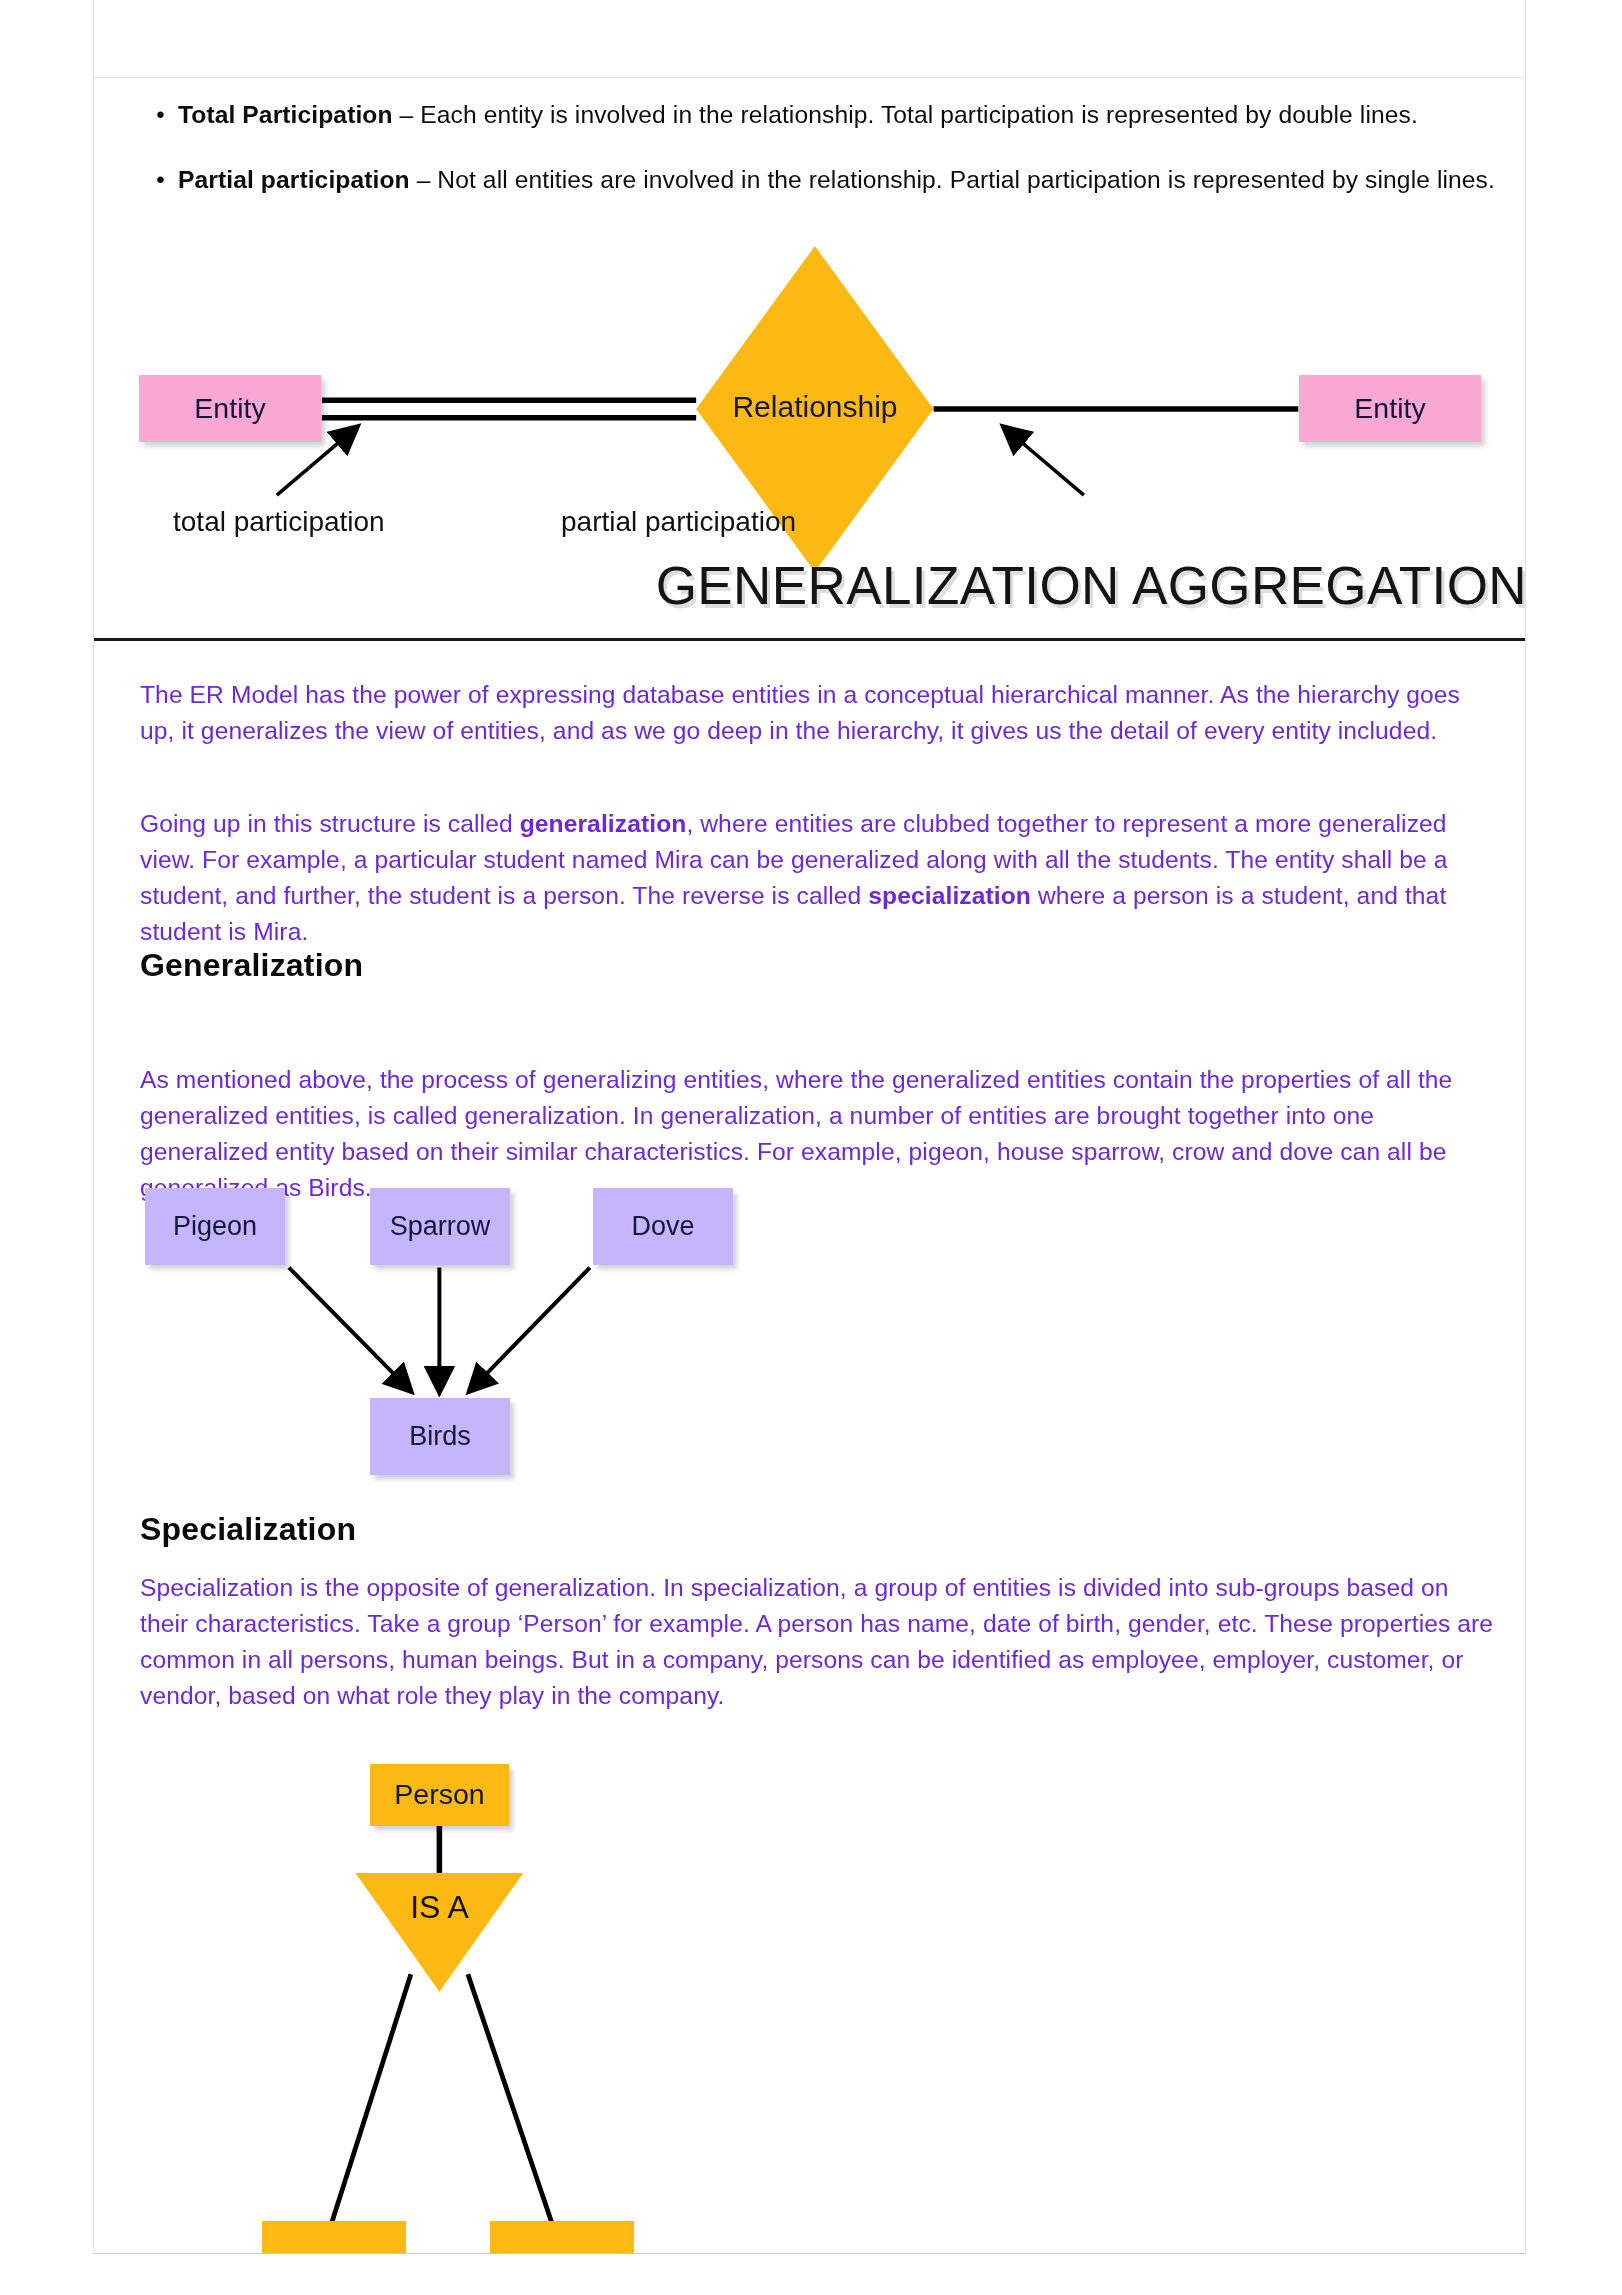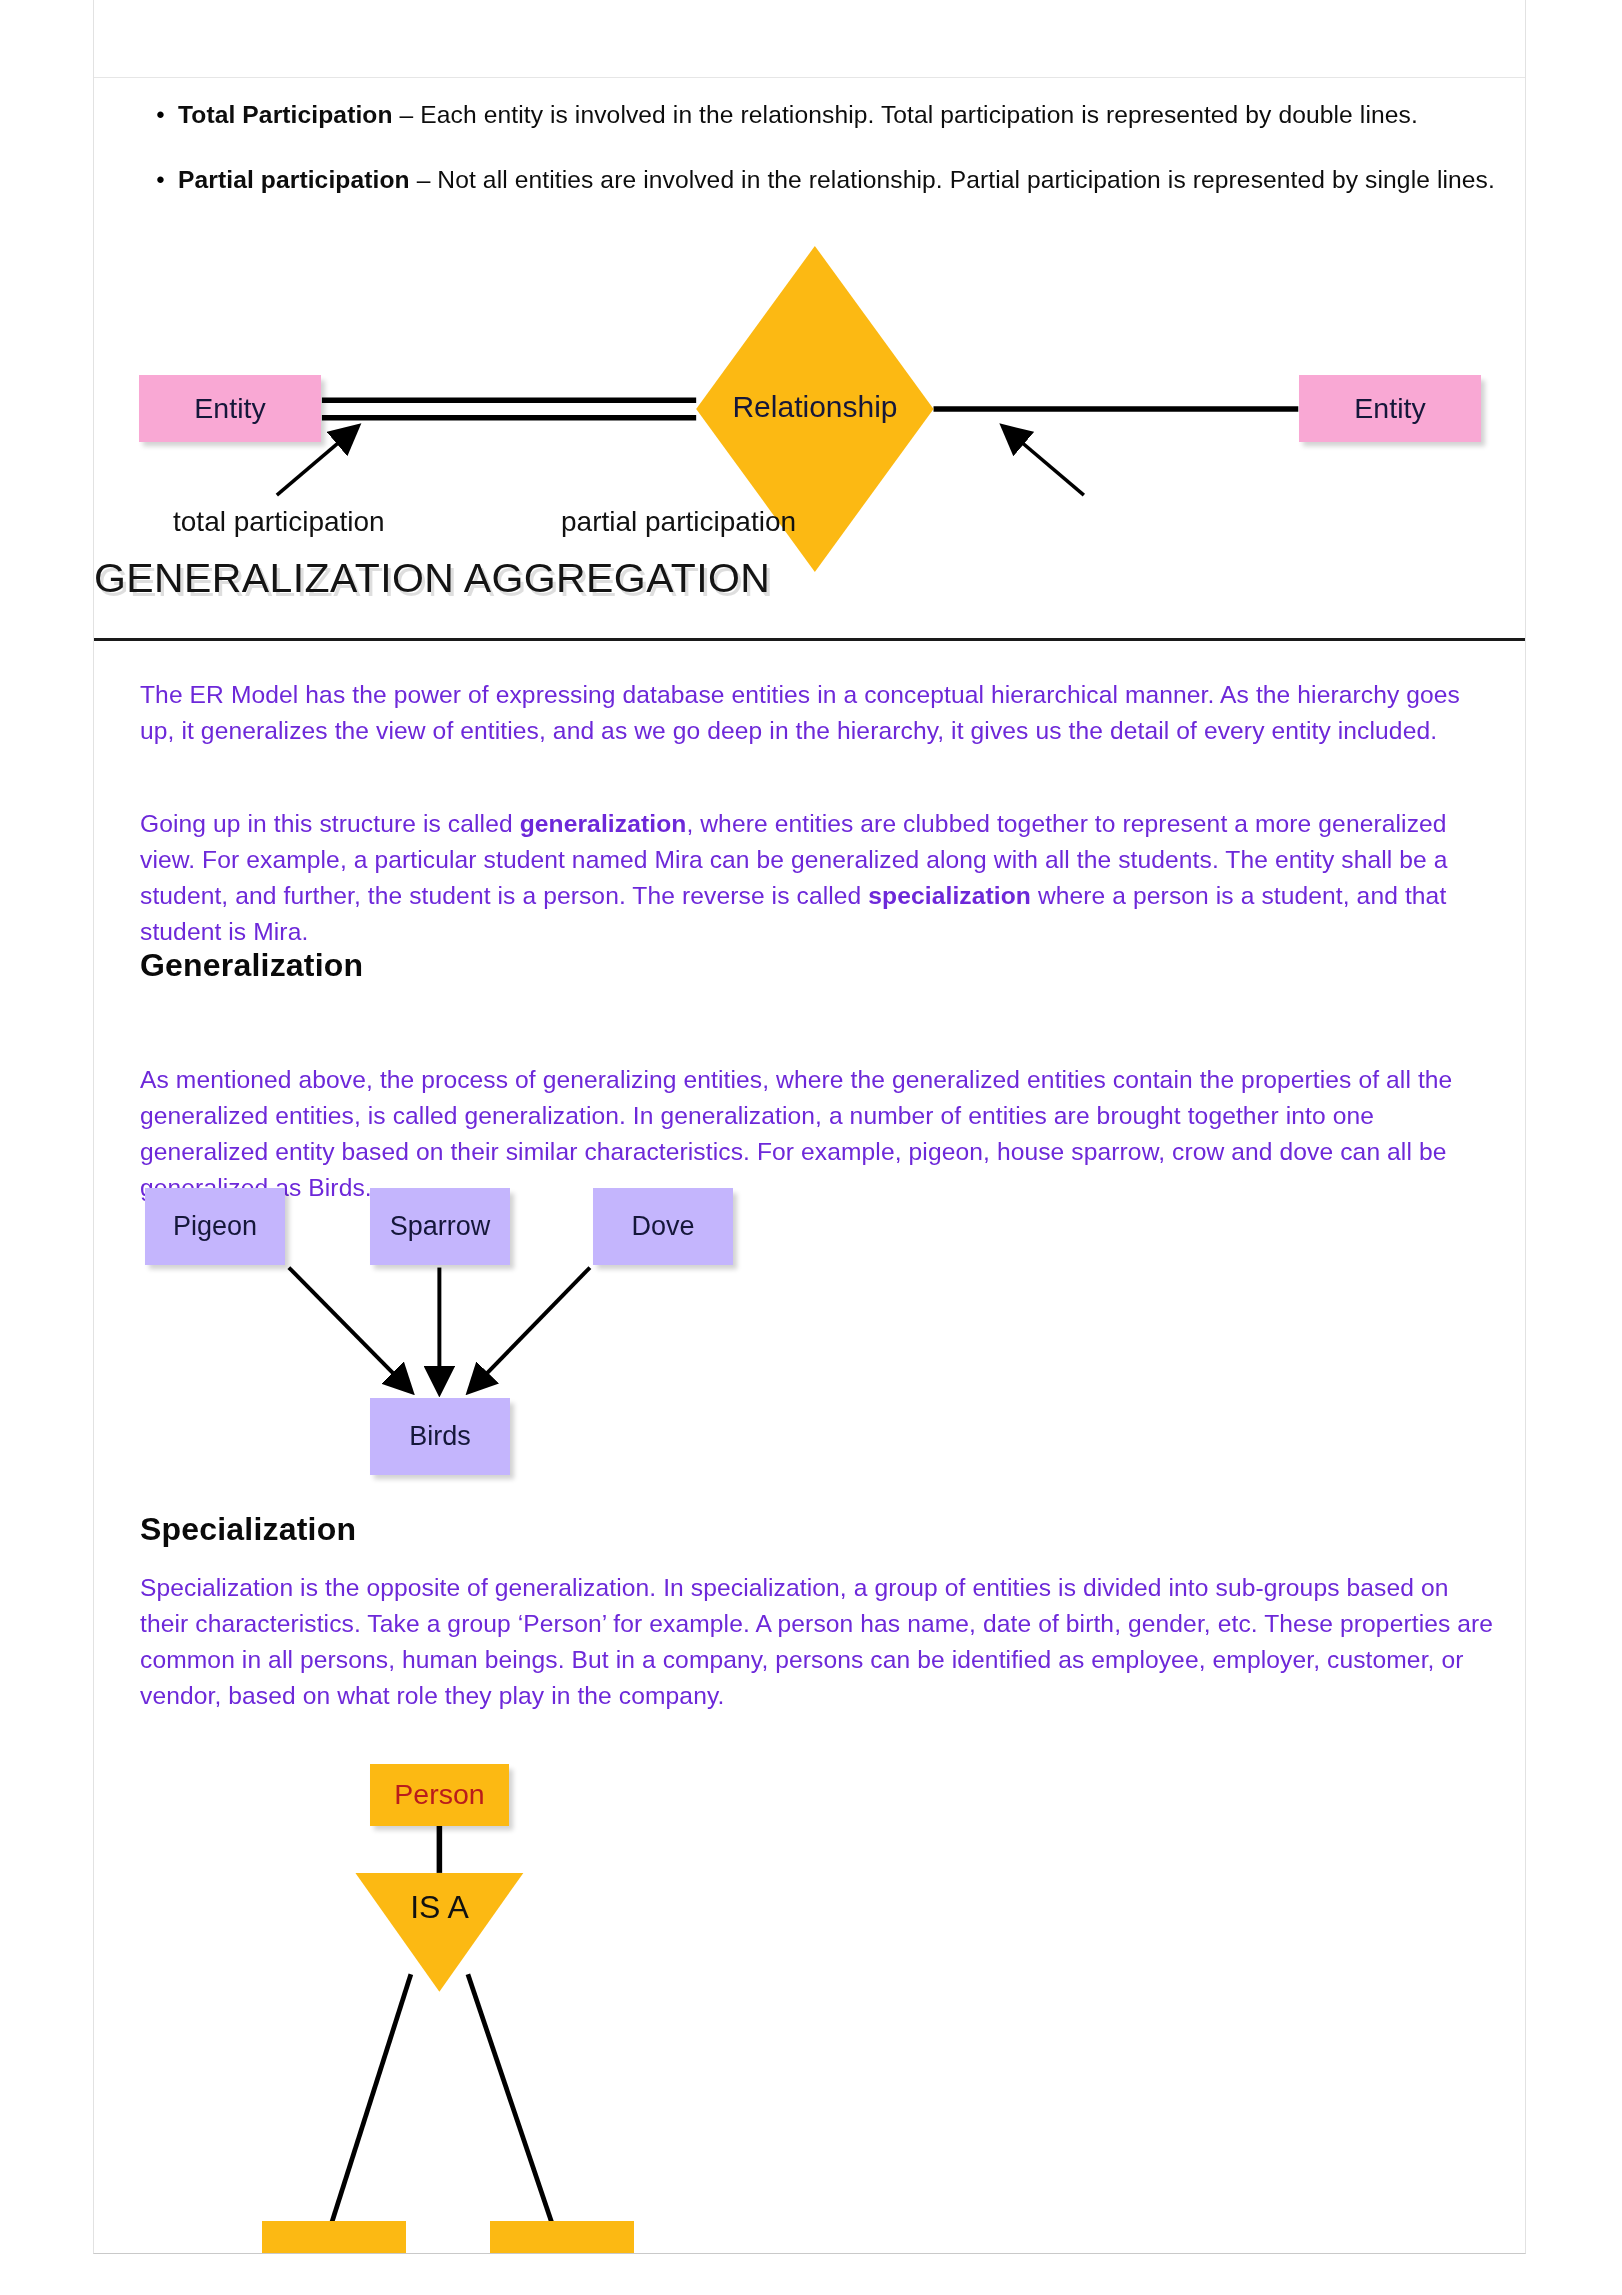--- a/index.html
+++ b/index.html
@@ -100,22 +100,22 @@
     white-space: nowrap;
   }
   .er-label-total   { left: 79px;  top: 264px; }
   .er-label-partial { left: 467px;  top: 264px; }
 
   .er-title {
     position: absolute;
     left: 0px;
     top: 313px;
     width: 1433px;
-    text-align: left;
-    font-size: 41px;
+    text-align: right;
+    font-size: 53px;
     letter-spacing: 0.4px;
     color: #141414;
     text-shadow: 3.2px 4px 0 rgba(0,0,0,0.13);
     font-family: "Liberation Sans", sans-serif;
   }
 
   .section-rule {
     position: absolute;
     left: -6.3px;
     top: 638px;
@@ -182,21 +182,21 @@
     position: absolute;
     left: 0px;
     top: 1754px;
     width: 1433px;
     height: 500px;
   }
   .spec-svg { position: absolute; left: 0; top: 0; }
   .spec-box {
     position: absolute;
     background: #FCB913;
-    color: #b91c1c;
+    color: #0f172a;
     font-size: 28.5px;
     display: flex;
     align-items: center;
     justify-content: center;
     box-shadow: 4px 4.8px 4.8px rgba(0,0,0,0.18);
     font-family: "Liberation Sans", sans-serif;
   }
   .spec-person { left: 276px; top: 9.5px; width: 139px; height: 62px; }
 
   .isa-text {

